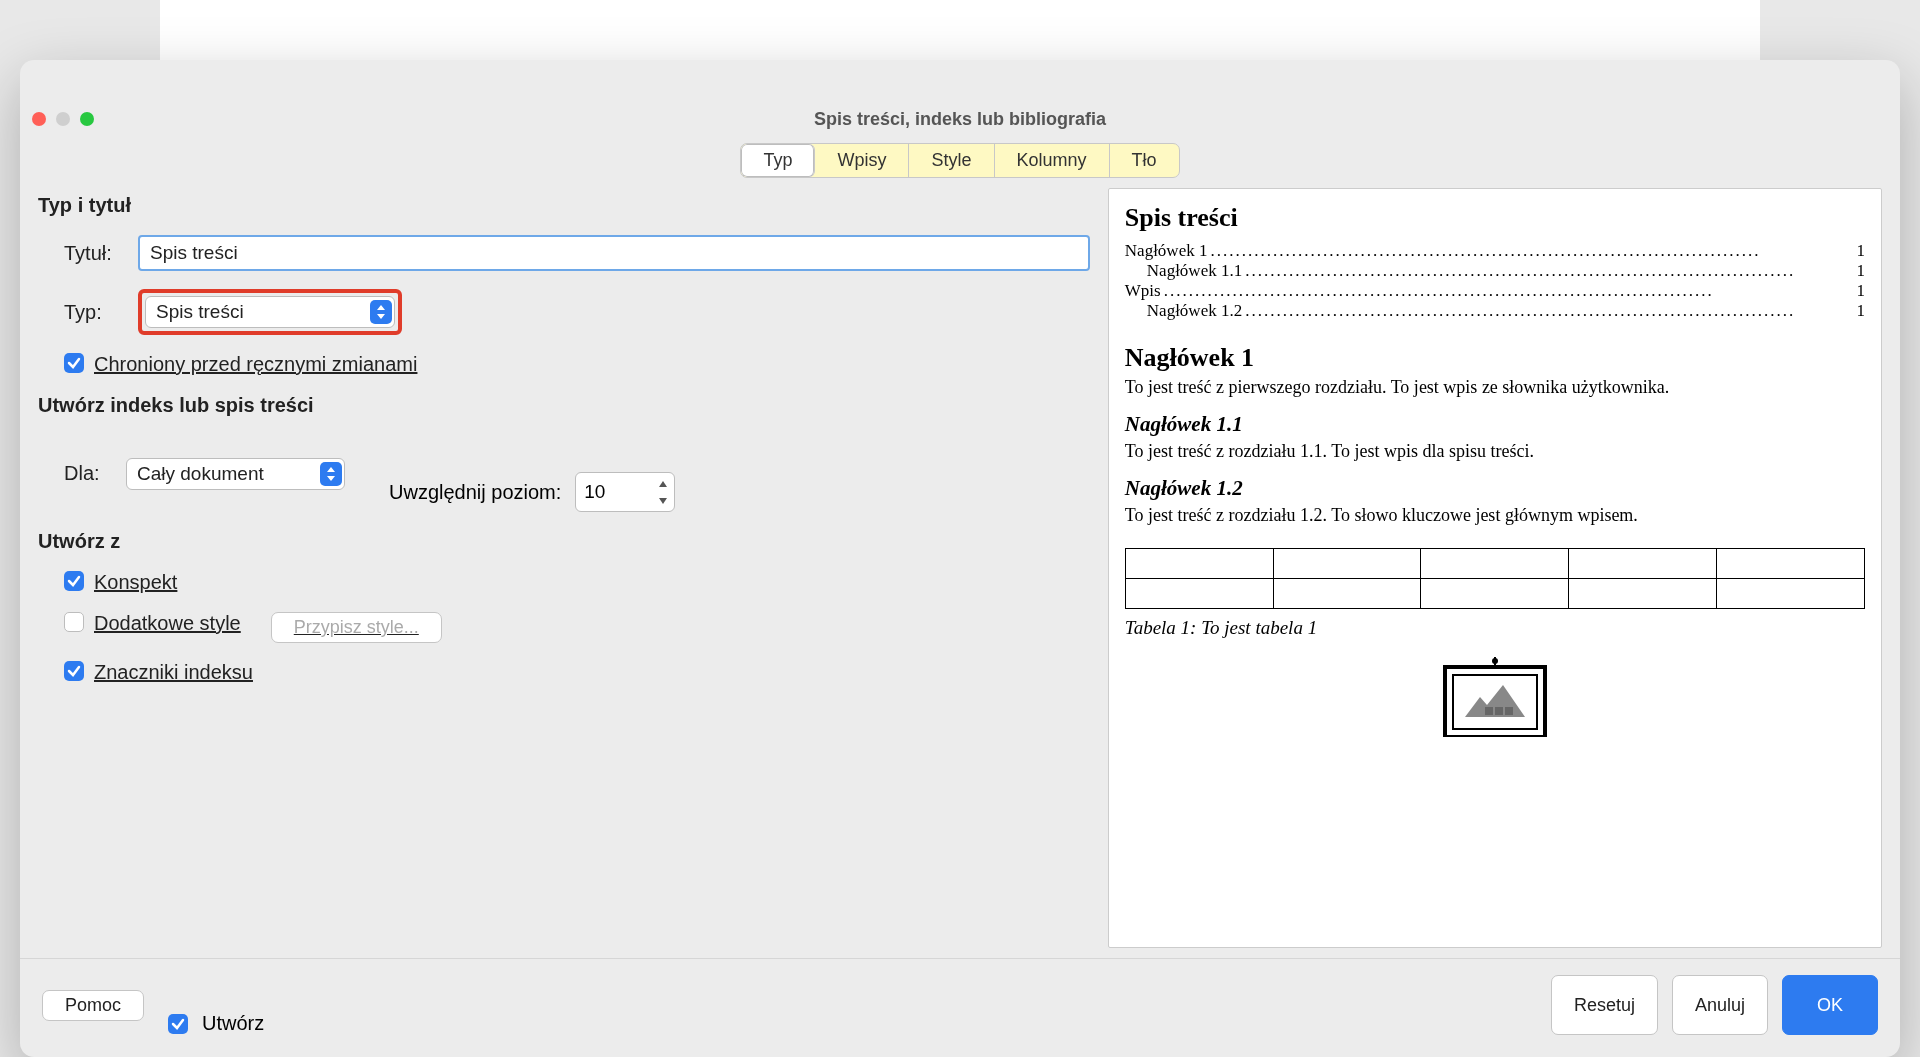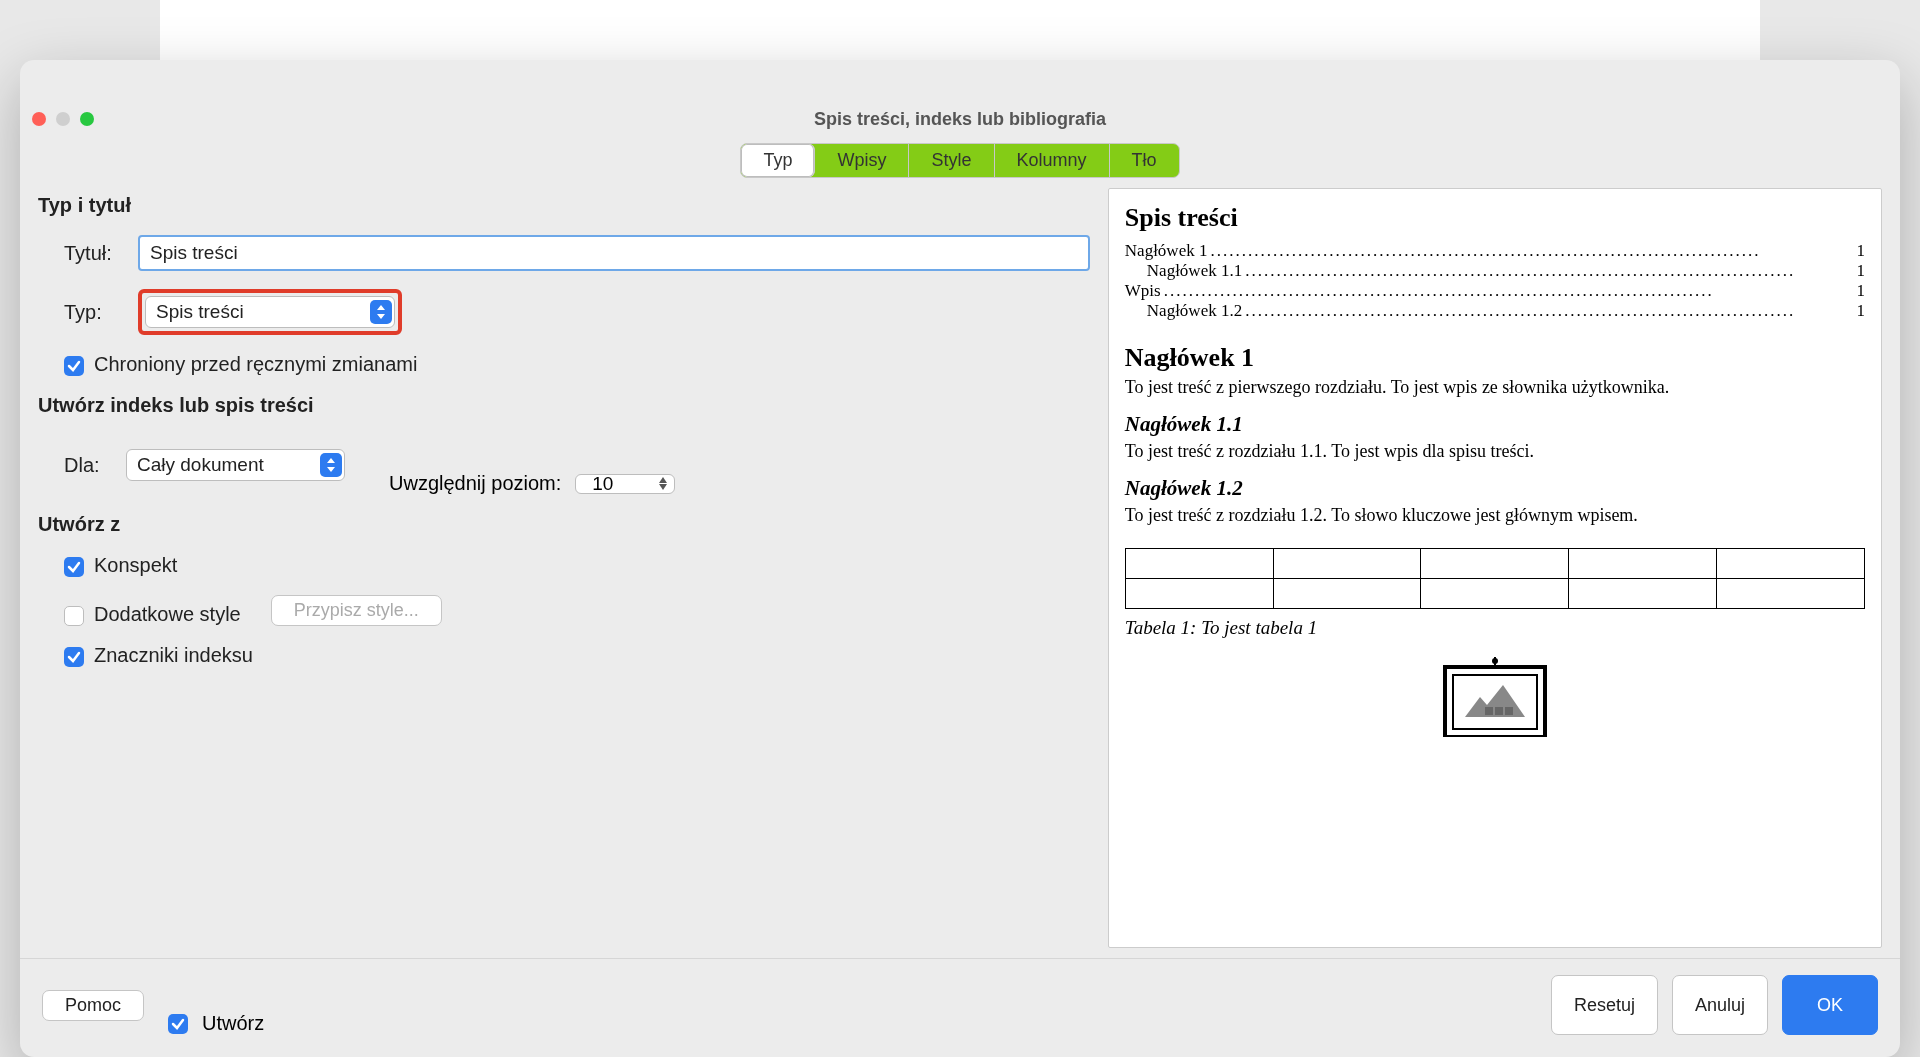--- a/index.html
+++ b/index.html
@@ -59,21 +59,21 @@
   .tabs-row {
     display: flex;
     justify-content: center;
     padding: 6px 0 10px 0;
   }
   .tabs {
     display: inline-flex;
     border: 1px solid #c8c8c8;
     border-radius: 7px;
     overflow: hidden;
-    background: #84cc16;
+    background: #fef9c3;
   }
   .tab {
     padding: 6px 22px;
     font-size: 18px;
     color: #333;
     border-right: 1px solid #c8c8c8;
     cursor: default;
   }
   .tab:last-child { border-right: none; }
   .tab.active {
@@ -161,45 +161,46 @@
 
   .highlight-box {
     border: 4px solid #e03c2a;
     border-radius: 6px;
     padding: 3px;
     display: inline-block;
   }
 
   .checkbox-row {
     display: flex;
-    align-items: flex-end;
+    align-items: flex-start;
     gap: 10px;
     padding-left: 26px;
     font-size: 20px;
     color: #222;
+    text-decoration: underline;
   }
   .checkbox {
     width: 20px; height: 20px;
     border-radius: 5px;
     display: inline-flex;
     align-items: center;
     justify-content: center;
   }
   .checkbox.checked { background: #2d7bf0; }
   .checkbox.unchecked { background: #fff; border: 1px solid #bdbdbd; }
   .checkbox svg { width: 14px; height: 14px; }
 
   .spinner {
-    width: 100px; height: 20px;
+    width: 100px; height: 40px;
     border: 1px solid #bdbdbd;
     border-radius: 6px;
     background: #fff;
     display: flex;
     align-items: center;
-    padding-left: 16px;
+    padding-left: 8px;
     font-size: 19px;
     position: relative;
   }
   .spin-btns {
     position: absolute;
     right: 2px; top: 2px; bottom: 2px;
     width: 18px;
     display: flex;
     flex-direction: column;
   }

